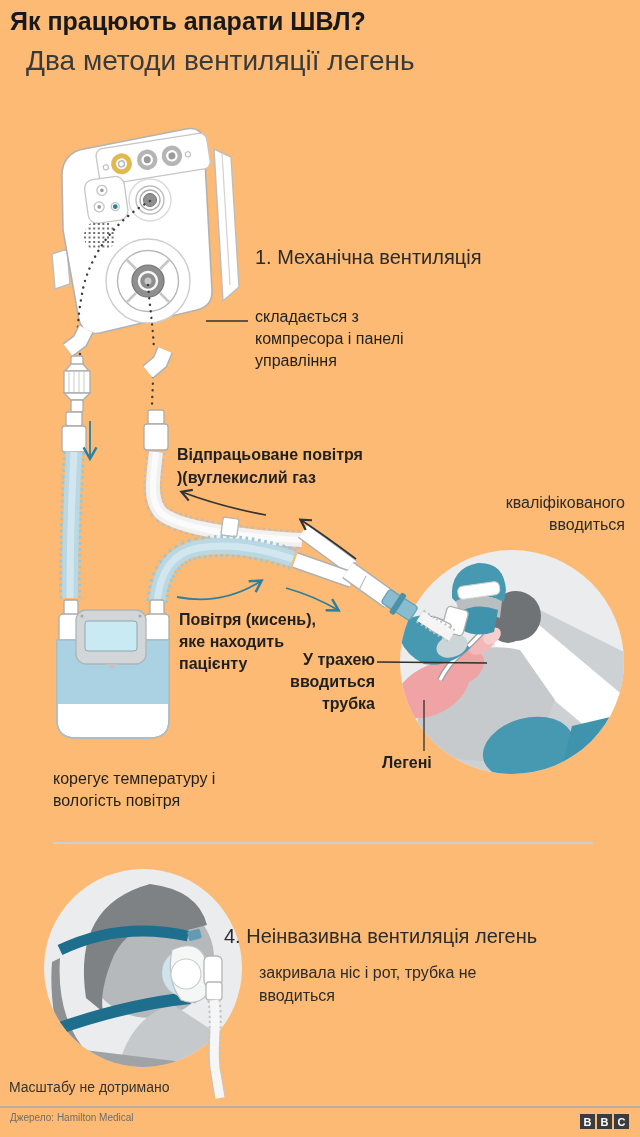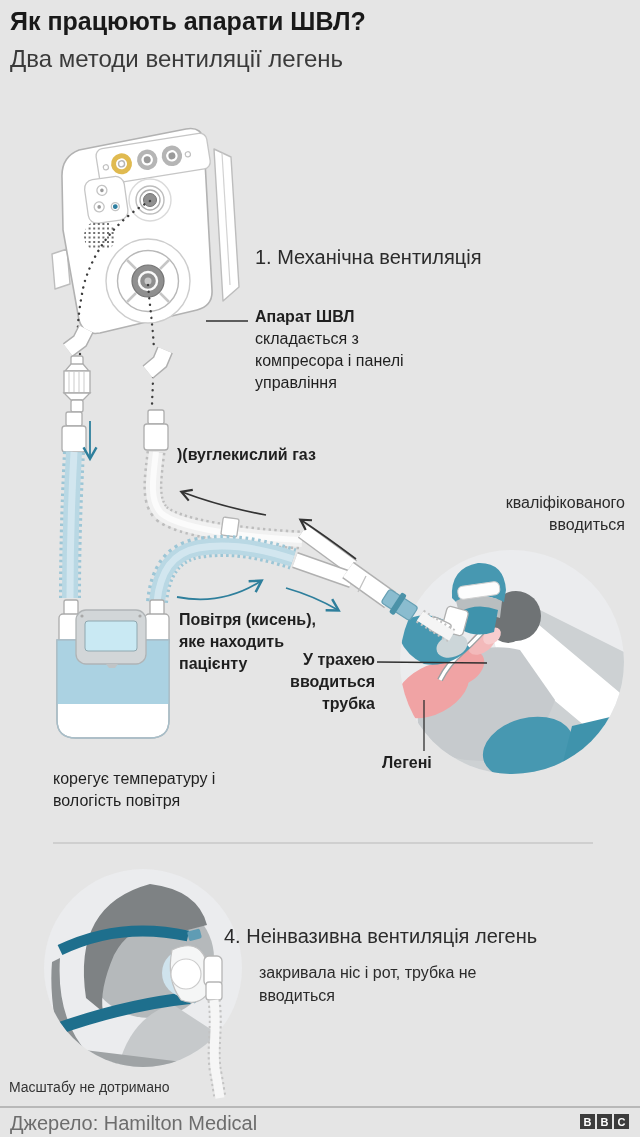--- a/index.html
+++ b/index.html
@@ -1,26 +1,26 @@
 <!DOCTYPE html>
 <html><head>
 <meta charset="utf-8">
 <style>
   html,body{margin:0;padding:0;background:#fff;}
-  .stage{position:relative;width:640px;height:1137px;background:#e5e5e5;overflow:hidden;
+  .stage{position:relative;width:640px;height:1137px;background:#fdba74;overflow:hidden;
          font-family:"Liberation Sans","DejaVu Sans",sans-serif;color:#1f1f1f;}
   .abs{position:absolute;}
   .h1{font-size:25px;font-weight:bold;color:#191919;white-space:nowrap;}
-  .sub{font-size:24px;color:#3a3a3a;white-space:nowrap;}
+  .sub{font-size:28px;color:#3a3a3a;white-space:nowrap;margin-left:16px;}
   .h2{font-size:20px;color:#2b2b2b;white-space:nowrap;}
   .lbl{font-size:16px;line-height:22px;color:#1f1f1f;white-space:nowrap;}
   .b{font-weight:bold;}
   .ra{text-align:right;}
   .small{font-size:14px;color:#333;white-space:nowrap;}
-  .src{font-size:20px;color:#6d6d6d;white-space:nowrap;}
+  .src{font-size:10px;color:#6d6d6d;white-space:nowrap;}
   .bbc{display:flex;gap:2px;}
   .bbc .sq{width:15px;height:15px;background:#3c3c3c;color:#fff;font-size:11px;font-weight:bold;
            display:flex;align-items:center;justify-content:center;}
   svg{position:absolute;left:0;top:0;}
 </style>
 </head>
 <body>
 
 <div class="stage">
 
@@ -279,27 +279,27 @@
 
     <line x1="0" y1="1107" x2="640" y2="1107" stroke="#a9a9a9" stroke-width="1.4"></line>
   </svg>
 
   <div class="abs h1" style="left:10px;top:7px">Як працюють апарати ШВЛ?</div>
   <div class="abs sub" style="left:10px;top:45px">Два методи вентиляції легень</div>
 
   <div class="abs h2" style="left:255px;top:246px">1. Механічна вентиляція</div>
 
   <div class="abs lbl" style="left:255px;top:306px">
-    <div class="b">Апарат ШВЛ</div>
     <div>складається з</div>
     <div>компресора і панелі</div>
     <div>управління</div>
   </div>
 
   <div class="abs lbl b" style="left:177px;top:444px;line-height:22.5px">
+    <div>Відпрацьоване повітря</div>
     <div>)(вуглекислий газ</div>
   </div>
 
   <div class="abs lbl ra" style="left:395px;top:492px;width:230px;color:#2b2b2b">
     <div>кваліфікованого</div>
     <div>вводиться</div>
   </div>
 
   <div class="abs lbl b" style="left:179px;top:609px">
     <div>Повітря (кисень),</div>

